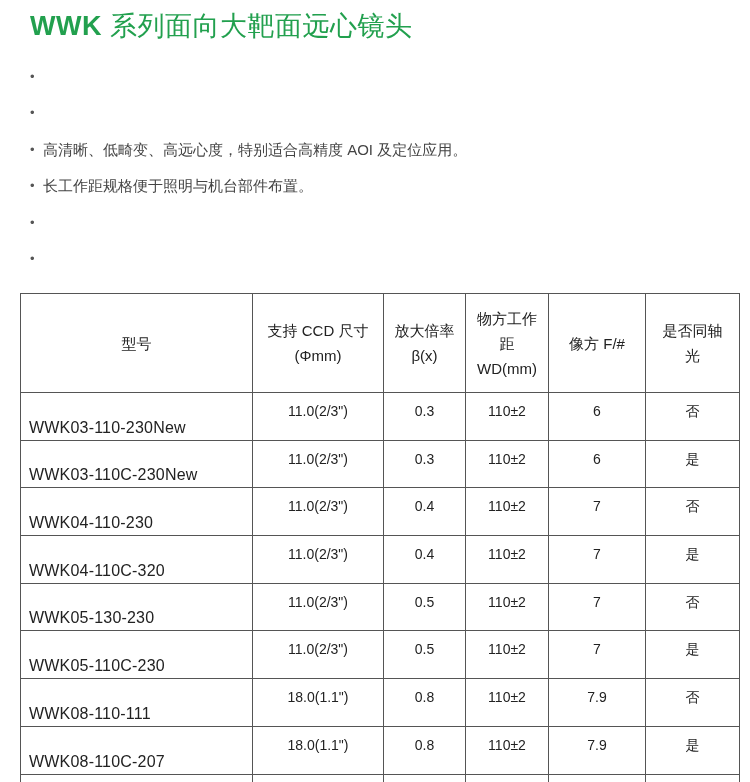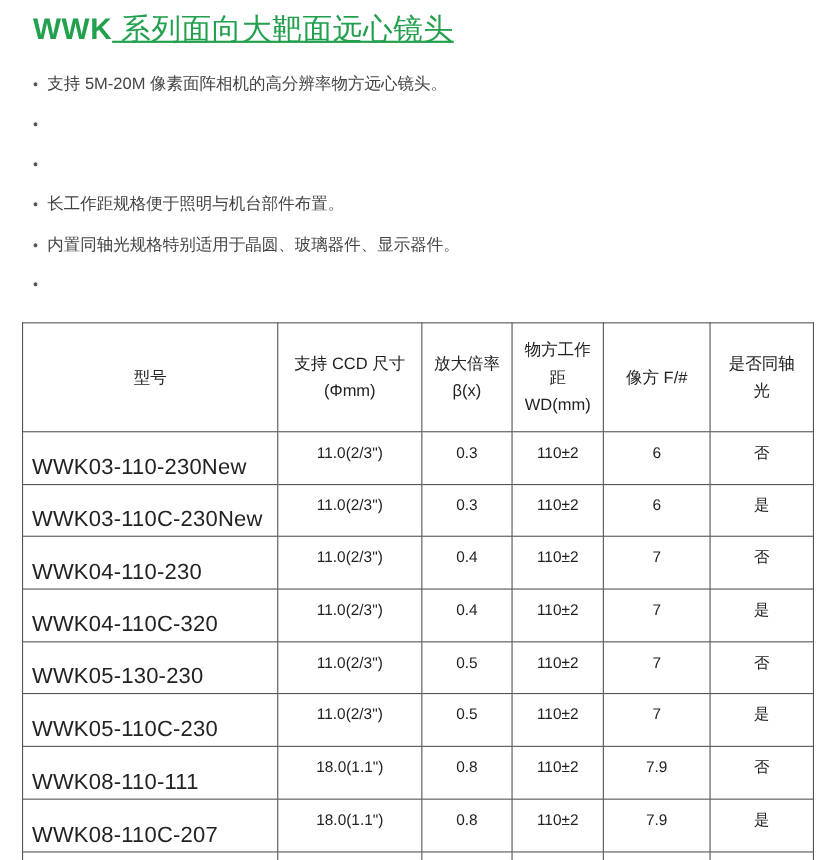--- a/index.html
+++ b/index.html
@@ -5,68 +5,67 @@
     html, body { margin: 0; padding: 0; background: #ffffff; }
     body {
       width: 750px; height: 782px; position: relative; overflow: hidden;
       font-family: "Liberation Sans", "DejaVu Sans", sans-serif; color: #333333;
     }
     .title {
       position: absolute; left: 30px; top: 8px;
       font-size: 27px; font-weight: bold; color: #22a04e; letter-spacing: 0.5px;
       white-space: nowrap;
     }
-    .title .cn { font-weight: normal; text-decoration: underline; }
+    .title .cn { font-weight: normal; }
     .bullets { position: absolute; left: 30px; top: 65px; margin: 0; padding: 0; list-style: none; }
     .bullets li {
       height: 36.4px; line-height: 24px; font-size: 15px; color: #444444; white-space: nowrap;
       display: flex; align-items: flex-start;
     }
     .bullets .dot { width: 13px; font-size: 13px; color: #555; }
     table.spec {
       position: absolute; left: 20px; top: 293px;
       width: 719px; border-collapse: collapse; table-layout: fixed;
     }
     table.spec th, table.spec td {
       border: 1.4px solid #555555; padding: 0; text-align: center; vertical-align: middle;
       color: #222222;
     }
     table.spec th { height: 98px; font-weight: normal; font-size: 15px; line-height: 25px; }
     table.spec td { height: 36.7px; font-size: 14px; }
     table.spec td.model {
-      text-align: left; padding-left: 8px; font-size: 20px; vertical-align: bottom; padding-bottom: 3px;
+      text-align: left; padding-left: 8px; font-size: 16px; vertical-align: bottom; padding-bottom: 3px;
       letter-spacing: 0.2px;
     }
     table.spec td.val { vertical-align: top; padding-top: 10px; }
     table.spec td.val.cn { font-size: 14px; }
     .wrap { display: inline-block; }
   </style>
 </head>
 <body>
 
 <div class="title"><span>WWK</span><span class="cn"> 系列面向大靶面远心镜头</span></div>
 
 <ul class="bullets" id="bullets">
     <li>
       <span class="dot">•</span>
-      <span>支持 5M-20M 像素面阵相机的高分辨率物方远心镜头。</span>
     </li>
     <li>
       <span class="dot">•</span>
     </li>
     <li>
       <span class="dot">•</span>
+      <span>高清晰、低畸变、高远心度，特别适合高精度 AOI 及定位应用。</span>
     </li>
     <li>
       <span class="dot">•</span>
       <span>长工作距规格便于照明与机台部件布置。</span>
     </li>
     <li>
       <span class="dot">•</span>
-      <span>内置同轴光规格特别适用于晶圆、玻璃器件、显示器件。</span>
     </li>
     <li>
       <span class="dot">•</span>
     </li>
   </ul>
 
 <table class="spec">
   <colgroup>
     <col style="width:232px">
       <col style="width:131px">

